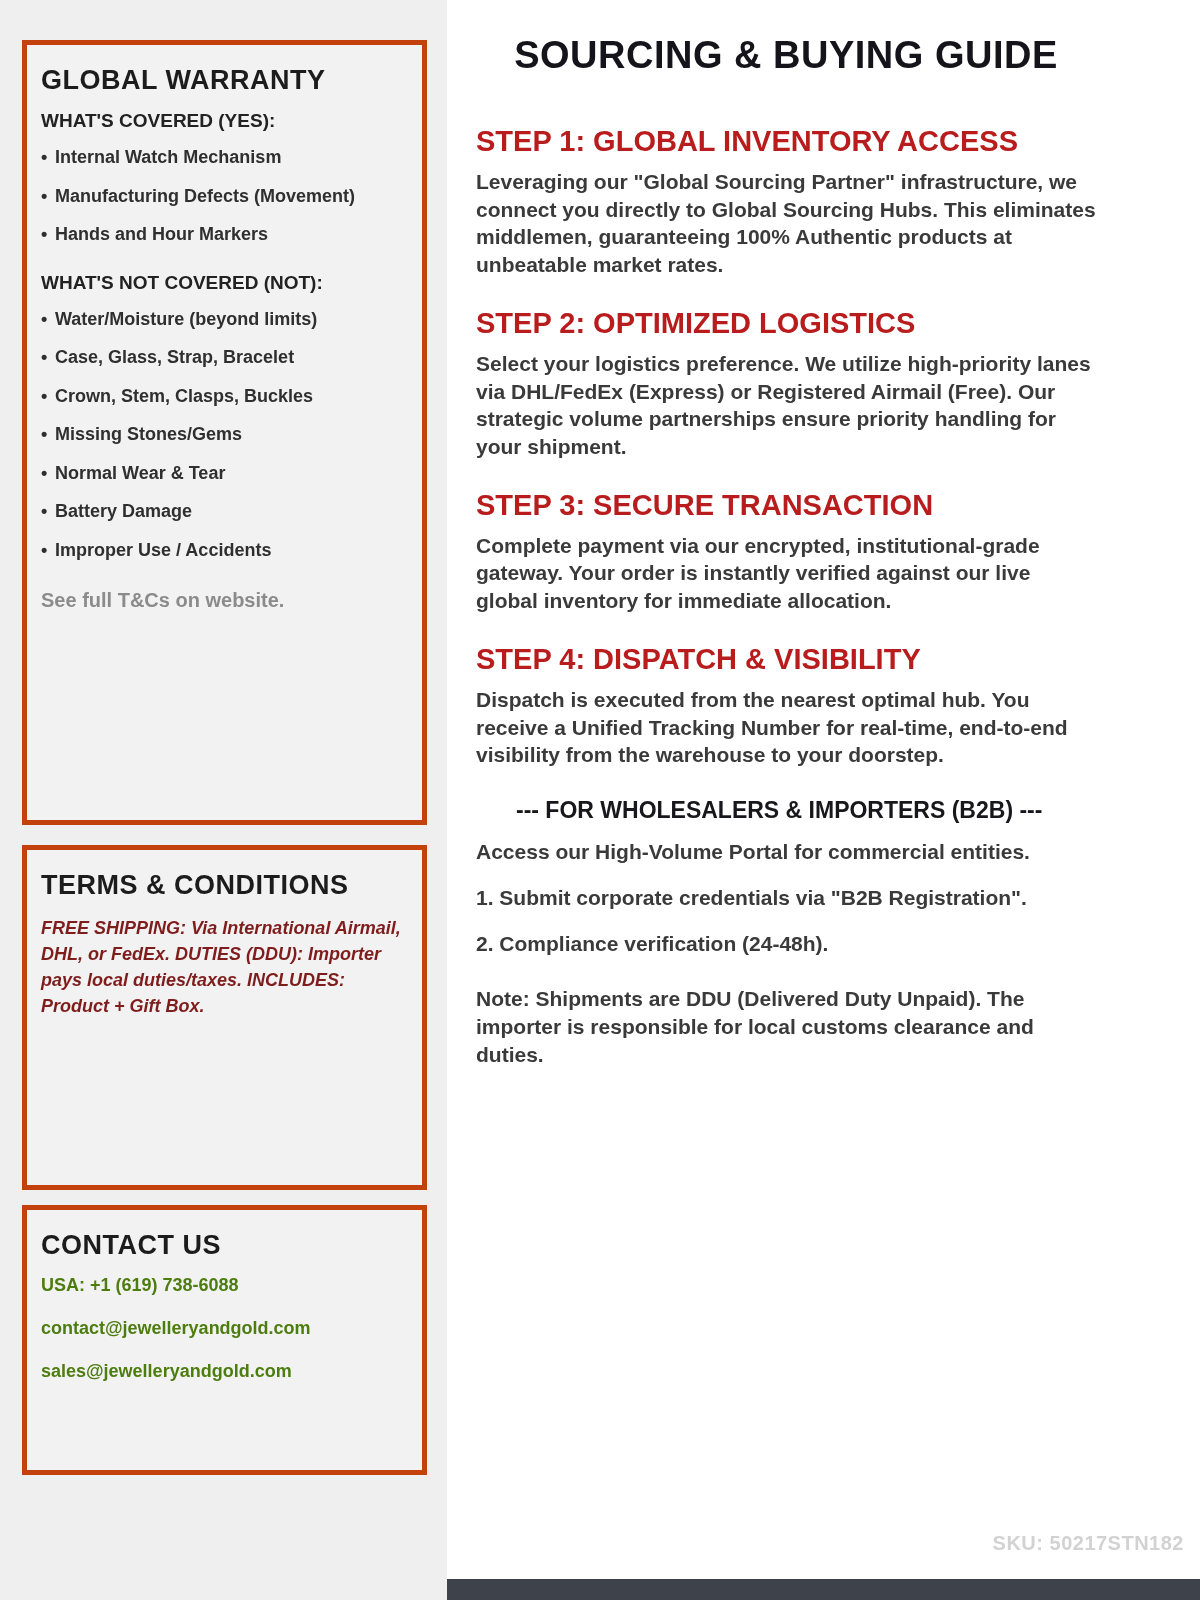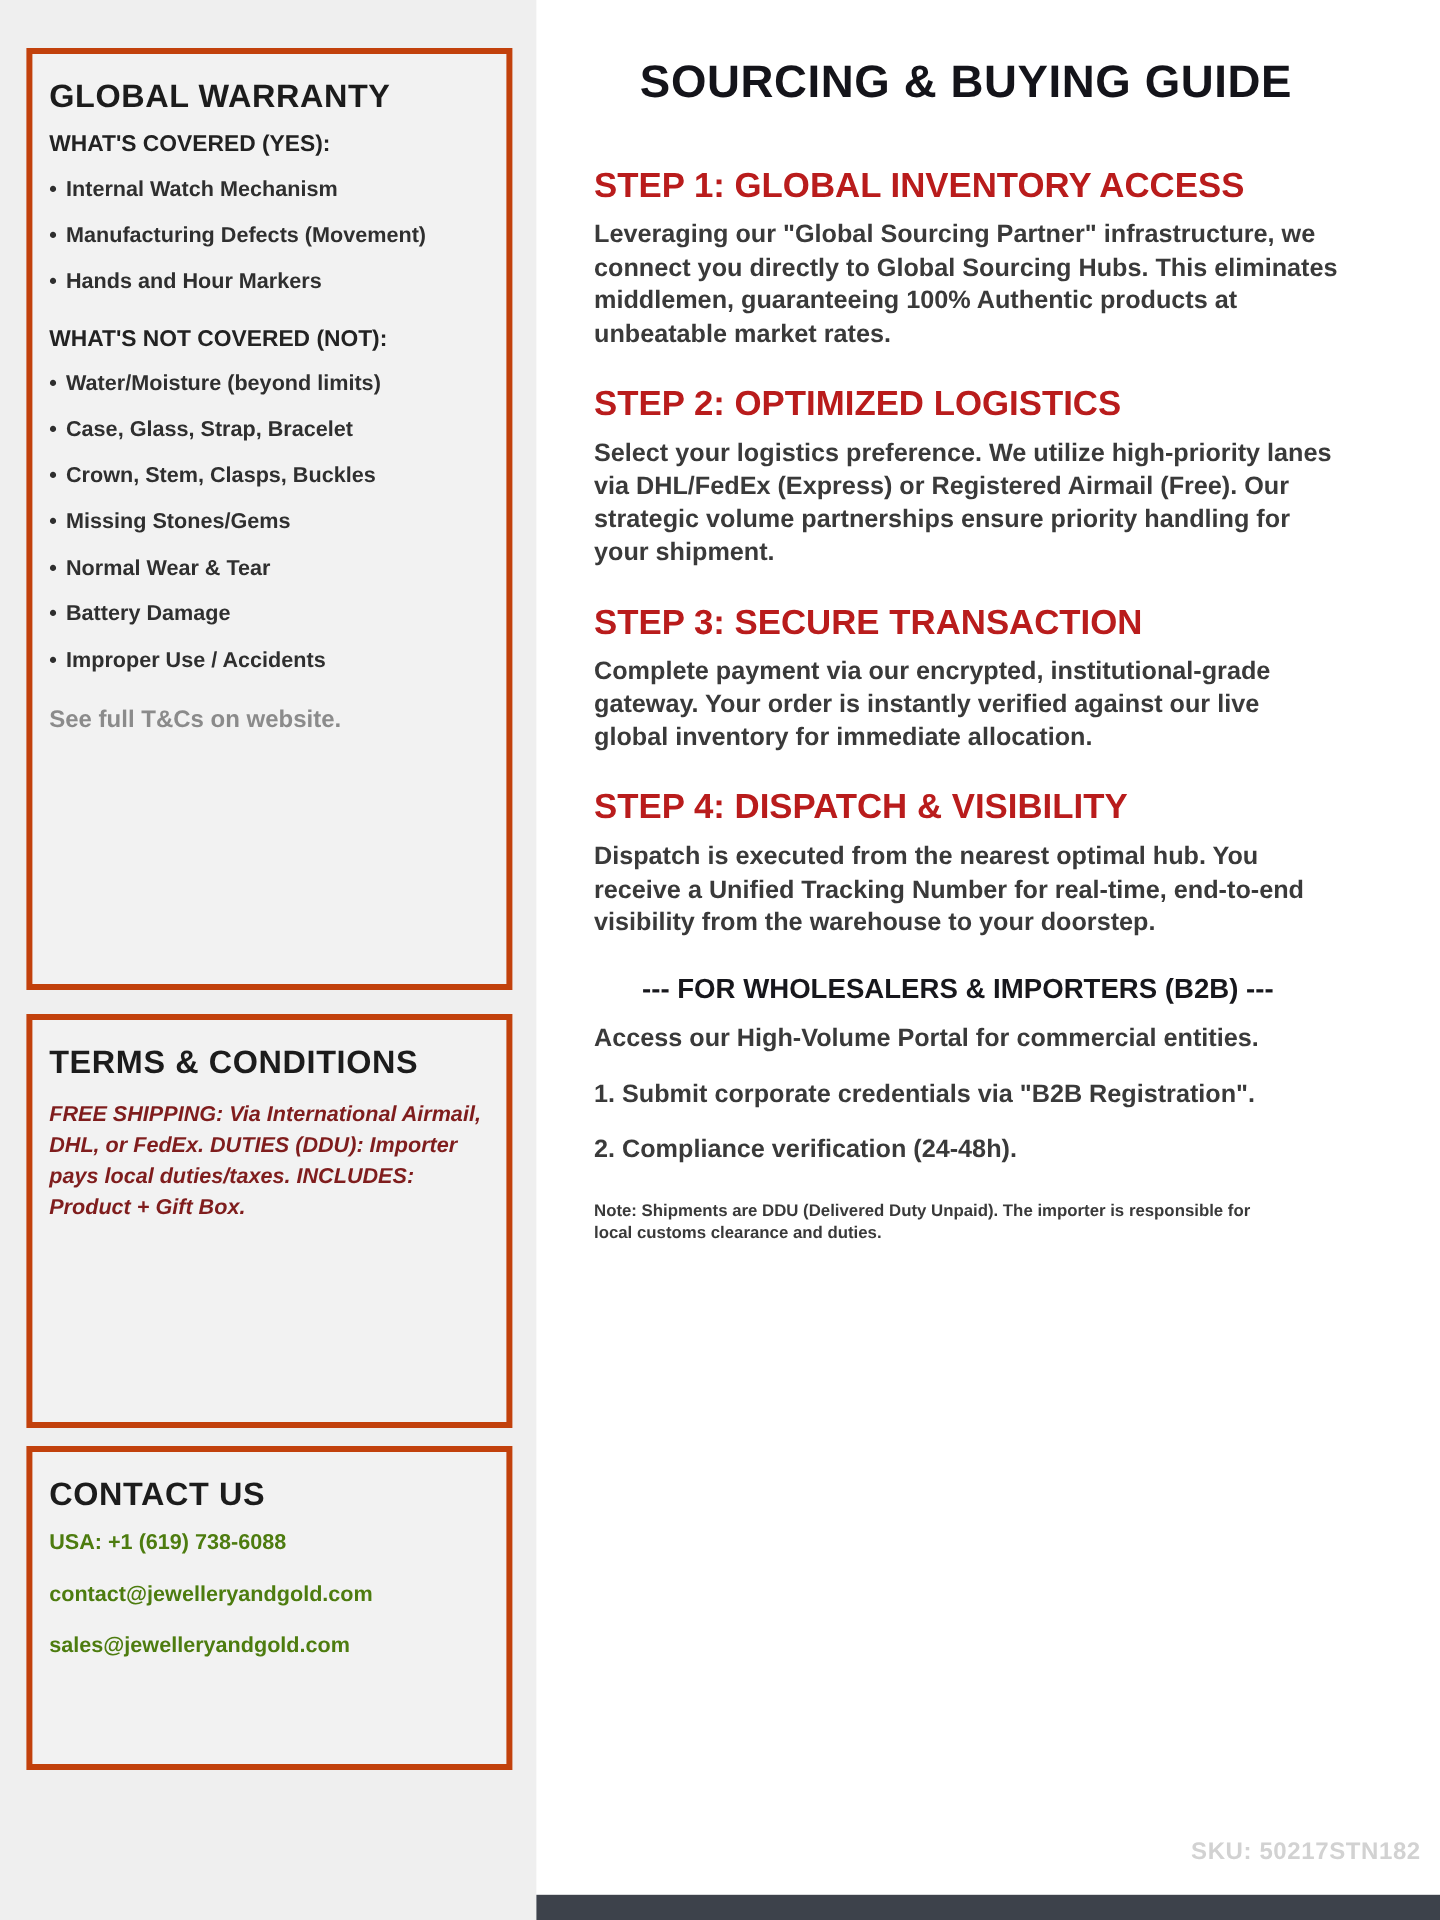--- a/index.html
+++ b/index.html
@@ -78,24 +78,24 @@
   .contact-line {
     font-size: 18px;
     font-weight: 700;
     color: #4d7c0f;
     margin-bottom: 22px;
   }
 
   
   .main {
     position: absolute;
-    left: 447px; top: 0;
+    left: 428px; top: 0;
     width: 753px;
     height: 1600px;
-    padding: 48px 85px 0 48px;
+    padding: 34px 85px 0 48px;
   }
   .main-title {
     text-align: center;
     font-size: 38px;
     font-weight: 800;
     letter-spacing: 0.5px;
     color: #14141a;
     margin-bottom: 48px;
     white-space: nowrap;
   }
@@ -123,21 +123,21 @@
   }
   .b2b-para {
     font-size: 21px;
     font-weight: 700;
     color: #3a3a3a;
     line-height: 1.32;
     margin-bottom: 18px;
     max-width: 630px;
   }
   .note-para {
-    font-size: 14px;
+    font-size: 21px;
     font-weight: 700;
     color: #3a3a3a;
     line-height: 1.32;
     margin-top: 28px;
     max-width: 560px;
   }
 
   .sku {
     position: absolute;
     right: 16px;

